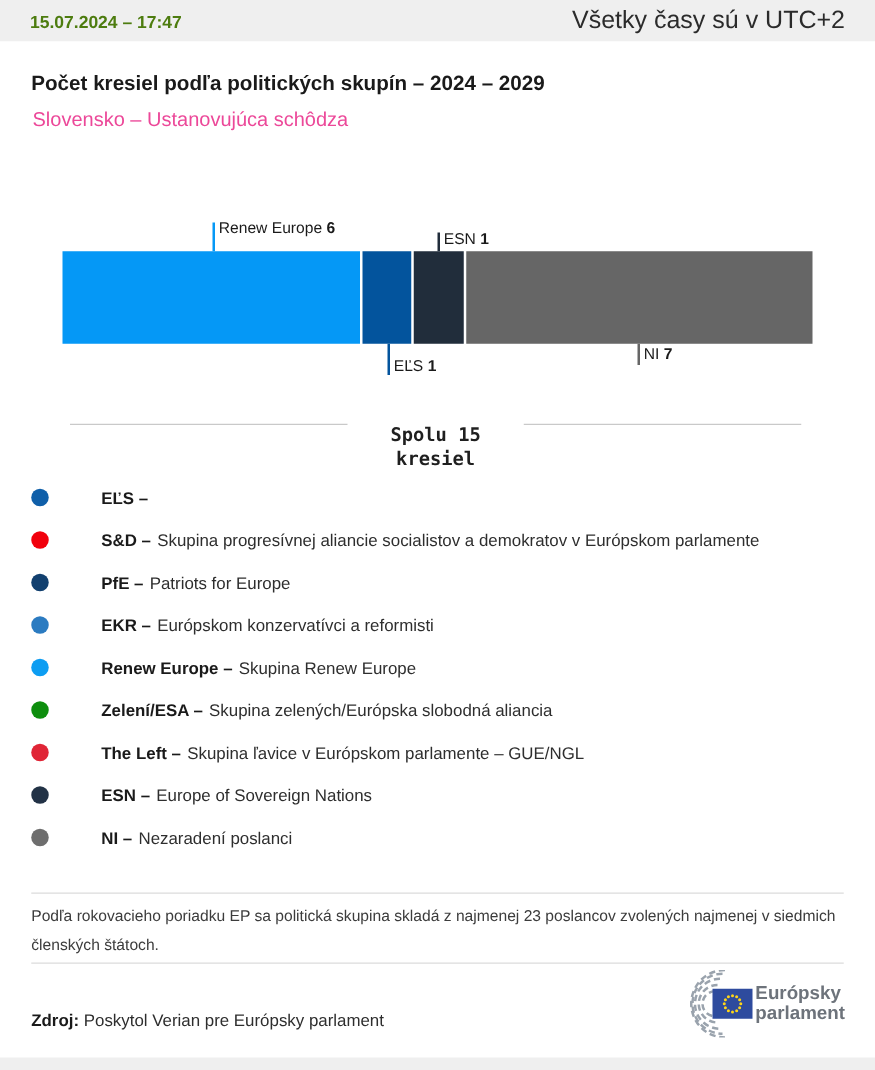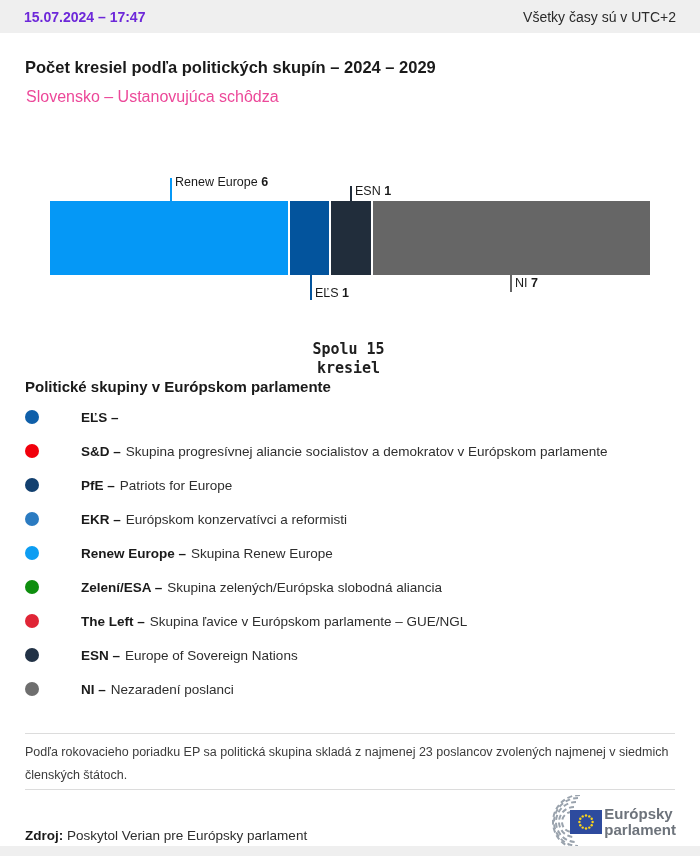--- a/index.html
+++ b/index.html
@@ -7,37 +7,37 @@
   .page {
     position:relative; width:700px; height:856px; margin:0 auto;
     background:#fff; overflow:hidden;
     font-family:"Liberation Sans", sans-serif; color:#1a1a1a;
   }
   
   .topbar {
     height:33px; background:#efefef; display:flex; align-items:center;
     justify-content:space-between; padding:0 24px;
   }
-  .topbar .dt { font-weight:bold; font-size:14px; color:#6d28d9; }
-  .topbar .tz { font-size:14px; color:#2b2b2b; }
+  .topbar .dt { font-weight:bold; font-size:14px; color:#4d7c0f; }
+  .topbar .tz { font-size:20px; color:#2b2b2b; }
   
   h1.title { margin:24px 25px 0; font-size:16.5px; line-height:20px; font-weight:bold; color:#1a1a1a; }
   h2.subtitle { margin:10px 26px 0; font-size:16px; line-height:19px; font-weight:normal; color:#ec4899; }
   
   .chart { position:relative; height:170px; margin-top:54px; }
   .bar {
     position:absolute; left:50px; top:41px; width:600px; height:74px;
     display:flex; gap:2px; background:#fff;
   }
   .seg { height:100%; }
   .callout-line { position:absolute; width:1.5px; }
   .callout-label { position:absolute; font-size:12.5px; color:#1a1a1a; white-space:nowrap; }
   .callout-label b { font-weight:bold; }
   
-  .total-row { display:flex; align-items:center; margin:9px 59px 0 56px; height:38px;flex-direction:column; }
+  .total-row { display:flex; margin:9px 59px 0 56px; height:38px; }
   .total-row .rule { flex:1; border-top:1px solid #c9c9c9; }
   .total {
     padding:0 34px; text-align:center;
     font-family:"DejaVu Sans Mono", monospace; font-weight:bold;
     font-size:15px; line-height:19px; color:#1f1f1f;
   }
   
   h3.legend-heading { margin:1px 25px 0; font-size:15px; line-height:18px; font-weight:bold; color:#1a1a1a; }
   ul.legend { list-style:none; margin:4px 0 0 25px; }
   ul.legend li { display:flex; align-items:center; height:34px; }
@@ -90,21 +90,20 @@
 
   <div class="total-row">
     <div class="rule"></div>
     <div class="total">
       <div>Spolu 15</div>
       <div>kresiel</div>
     </div>
     <div class="rule"></div>
   </div>
 
-  <h3 class="legend-heading">Politické skupiny v Európskom parlamente</h3>
   <ul class="legend" id="legend">
       <li>
         <span class="dot" style="background: rgb(15, 95, 169);"></span>
         <span class="abbr">EĽS –</span>
       </li>
       <li>
         <span class="dot" style="background: rgb(241, 0, 12);"></span>
         <span class="abbr">S&amp;D –</span>
         <span class="desc">Skupina progresívnej aliancie socialistov a demokratov v Európskom parlamente</span>
       </li>

